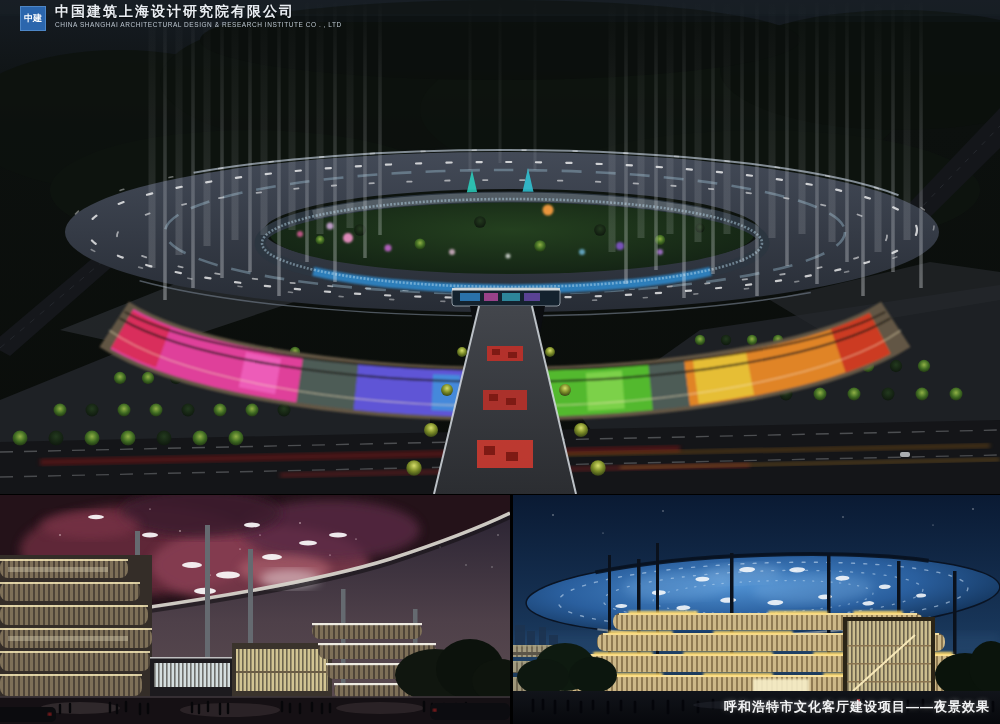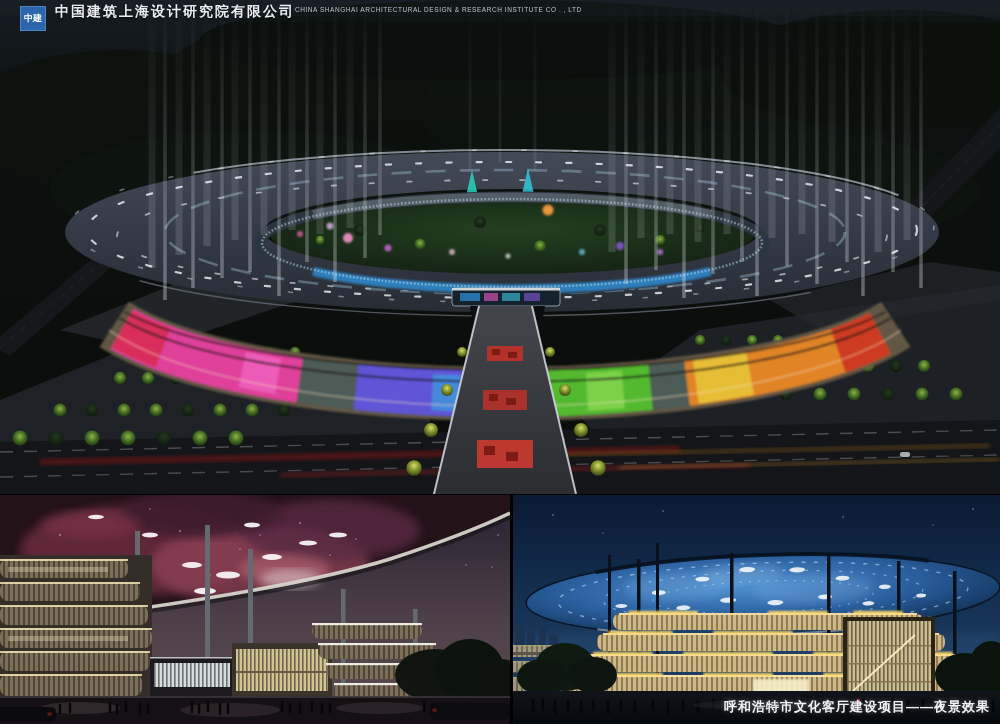--- a/index.html
+++ b/index.html
@@ -8,21 +8,21 @@
   .panel{position:absolute;overflow:hidden;}
   #main-panel{left:0;top:0;width:1000px;height:494px;}
   #left-panel{left:0;top:495px;width:510px;height:229px;}
   #right-panel{left:513px;top:495px;width:487px;height:229px;}
   svg{display:block;}
   
   #header{position:absolute;left:20px;top:4px;display:flex;align-items:flex-start;gap:9px;z-index:10;}
   #logo-box{width:24px;height:23px;margin-top:2px;background:#2b66ad;border:1px solid #4d86c6;
             display:flex;align-items:center;justify-content:center;}
   #logo-box span{color:#fff;font-size:9px;font-weight:bold;letter-spacing:0;line-height:1;}
-  #header-text{display:flex;flex-direction:row;}
+  #header-text{display:flex;flex-direction:column;}
   #company-cn{color:#e9edf2;font-size:14px;font-weight:bold;letter-spacing:2px;line-height:15px;
               text-shadow:0 1px 2px rgba(0,0,0,.8);}
   #company-en{color:#bcc6d0;font-size:6.5px;letter-spacing:.55px;line-height:9px;margin-top:1px;}
   
   #caption{position:absolute;right:10px;bottom:8px;z-index:10;color:#f1f2f4;font-size:13px;
            font-weight:bold;letter-spacing:1px;text-shadow:0 0 5px rgba(255,255,255,.35),0 1px 2px rgba(0,0,0,.7);}
 </style>
 </head>
 <body>
 

